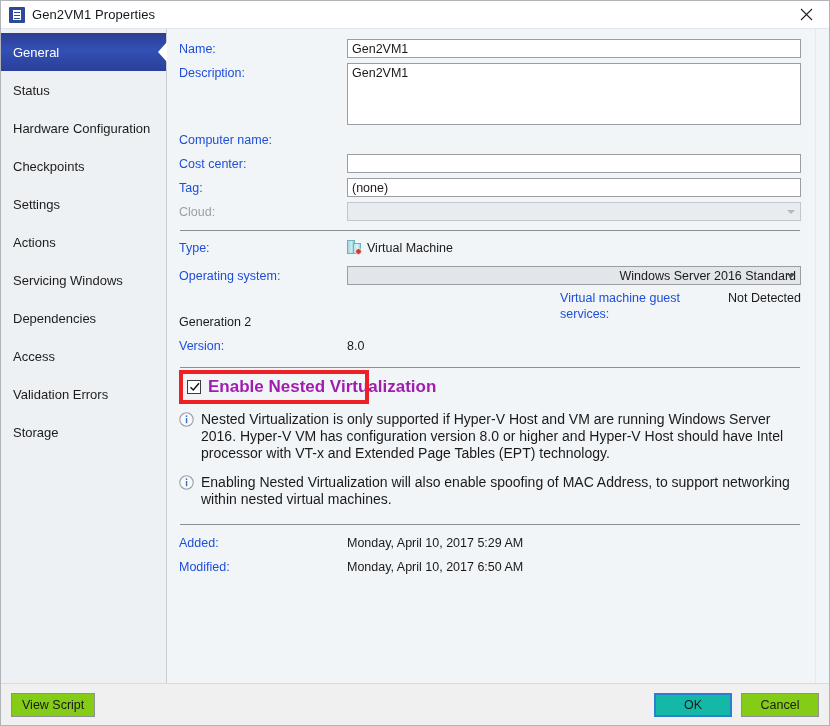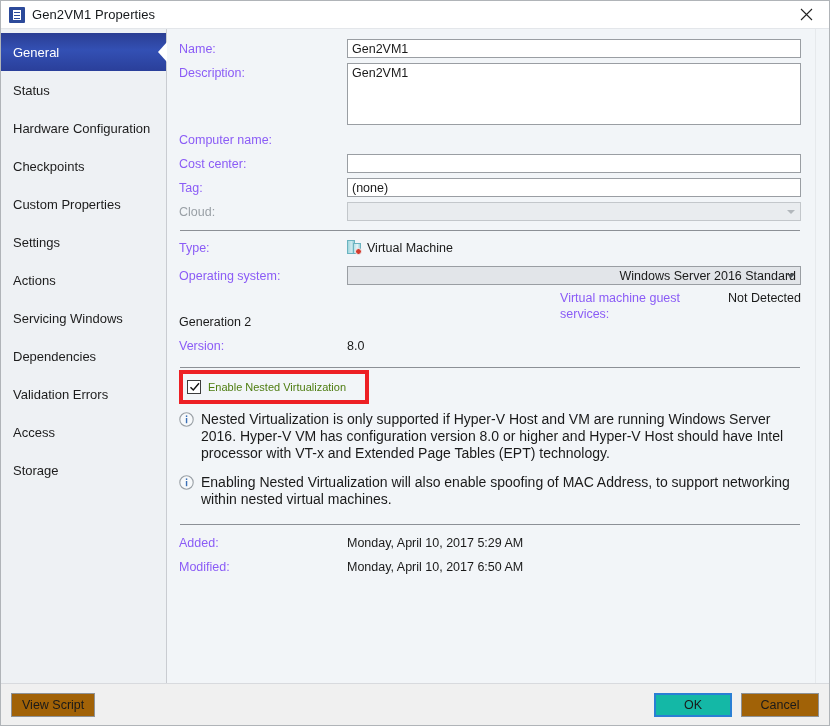--- a/index.html
+++ b/index.html
@@ -158,21 +158,21 @@
   
   .row {
     display: flex;
     align-items: flex-start;
     margin-bottom: 5px;
   }
   .lbl {
     width: 168px;
     min-width: 168px;
     font-size: 12.5px;
-    color: #8b5cf6;
+    color: #1d4ed8;
     padding-top: 2px;
     line-height: 16px;
   }
   .lbl.dim { color: #9aa0a6; }
   .val {
     font-size: 12.5px;
     color: #1a1a1a;
     padding-top: 2px;
     line-height: 16px;
   }
@@ -298,23 +298,24 @@
     border: 1px solid #3c3c3c;
     background: #ffffff;
     box-sizing: border-box;
     margin-right: 7px;
     position: relative;
     cursor: pointer;
     flex: none;
   }
   .cb svg { position: absolute; left: 1px; top: 0px; }
   .cb-label {
-    font-size: 11px;
-    color: #4d7c0f;
+    font-size: 17px;
+    color: #a21caf;
     cursor: pointer;
+    font-weight: bold;
   }
 
   .redbox {
     position: absolute;
     border: 4px solid #ed2024;
     box-sizing: border-box;
     pointer-events: none;
   }
 
   
@@ -343,21 +344,21 @@
     background: #f0f0f0;
     border-top: 1px solid #d8dade;
     display: flex;
     align-items: center;
     padding: 0 10px;
     box-sizing: border-box;
   }
   .btn {
     height: 24px;
     min-width: 78px;
-    background: #a16207;
+    background: #84cc16;
     border: 1px solid #8e9296;
     font-family: "Liberation Sans", sans-serif;
     font-size: 12.5px;
     color: #1a1a1a;
     cursor: pointer;
     padding: 0 10px;
     box-sizing: border-box;
   }
   .btn.viewscript { min-width: 72px; }
   .btn.primary {
@@ -399,39 +400,36 @@
       <div class="nav-item">
         <span>Status</span>
       </div>
       <div class="nav-item">
         <span>Hardware Configuration</span>
       </div>
       <div class="nav-item">
         <span>Checkpoints</span>
       </div>
       <div class="nav-item">
-        <span>Custom Properties</span>
-      </div>
-      <div class="nav-item">
         <span>Settings</span>
       </div>
       <div class="nav-item">
         <span>Actions</span>
       </div>
       <div class="nav-item">
         <span>Servicing Windows</span>
       </div>
       <div class="nav-item">
         <span>Dependencies</span>
       </div>
       <div class="nav-item">
+        <span>Access</span>
+      </div>
+      <div class="nav-item">
         <span>Validation Errors</span>
-      </div>
-      <div class="nav-item">
-        <span>Access</span>
       </div>
       <div class="nav-item">
         <span>Storage</span>
       </div>
     </div>
 
     <div class="content-wrap">
       <div class="content">
 
         <div class="row">

